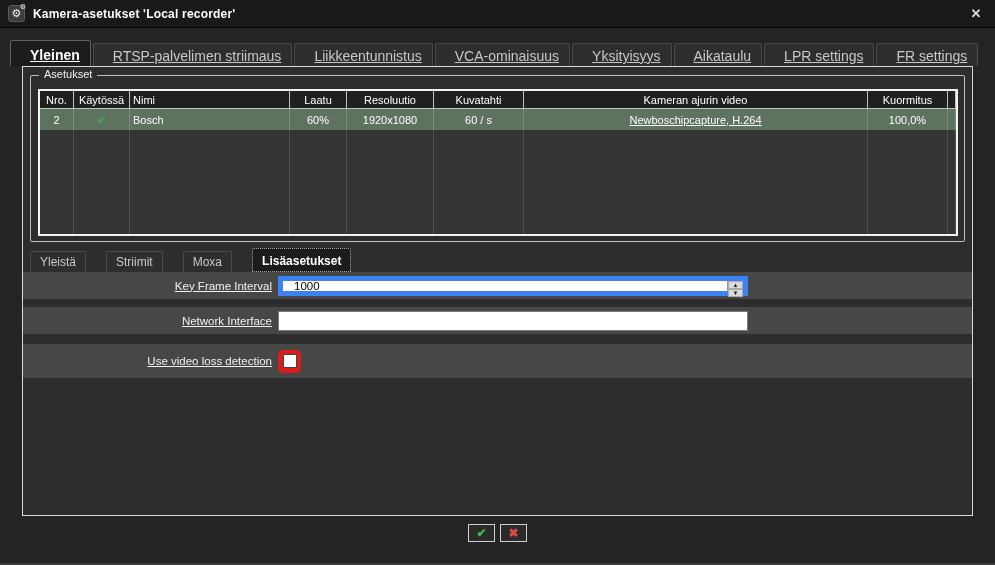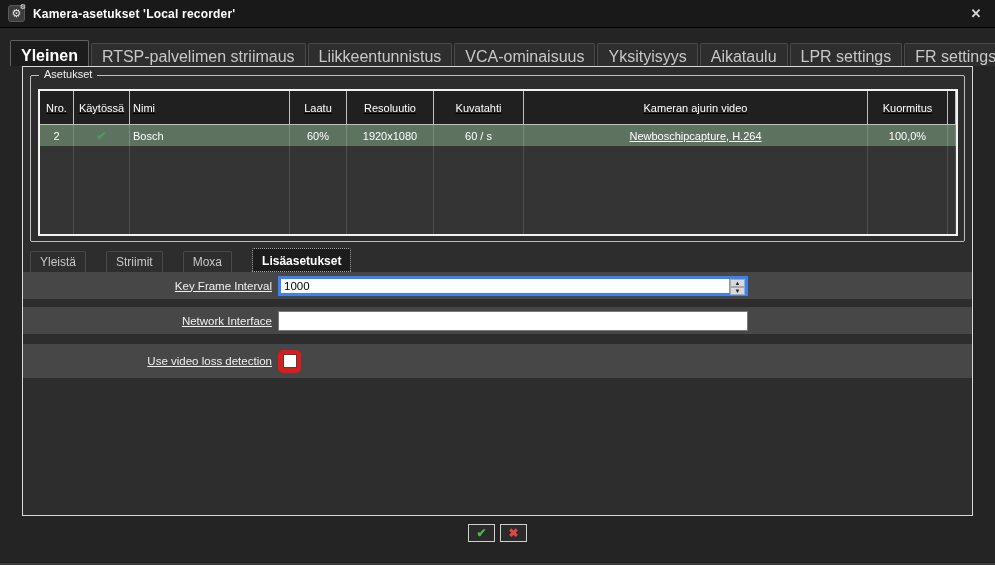--- a/index.html
+++ b/index.html
@@ -27,34 +27,34 @@
   
   .titlebar{position:absolute;left:0;top:0;width:100%;height:28px;background:var(--bg-titlebar);display:flex;align-items:center;padding:0 8px;border-bottom:1px solid #000;}
   .app-icon{width:17px;height:17px;background:#3d3d3d;border:1px solid #5a5a5a;border-radius:3px;display:flex;align-items:center;justify-content:center;position:relative;margin-right:8px;}
   .app-icon .gear-big{color:#e8e8e8;font-size:11px;line-height:1;}
   .app-icon .gear-small{position:absolute;right:-2px;top:-3px;color:#e8e8e8;font-size:7px;line-height:1;}
   .title-text{color:#ffffff;font-size:12px;font-weight:bold;letter-spacing:.2px;}
   .close-btn{margin-left:auto;color:#d8d8d8;font-size:13px;font-weight:bold;width:22px;height:20px;display:flex;align-items:center;justify-content:center;cursor:default;}
 
   
   .tabstrip{position:absolute;left:10px;top:40px;height:26px;display:flex;align-items:flex-end;gap:2px;}
-  .tab{background:var(--bg-tab);border:1px solid var(--border-tab);border-bottom:none;color:var(--text-dim);font-size:16px;padding:4px 10px 5px 10px;height:23px;white-space:nowrap;border-radius:2px 2px 0 0;}
+  .tab{background:var(--bg-tab);border:1px solid var(--border-tab);border-bottom:none;color:var(--text-dim);font-size:14px;padding:4px 10px 5px 19px;height:23px;white-space:nowrap;border-radius:2px 2px 0 0;text-decoration:underline;}
   .tab.active{background:var(--bg-tab-active);color:#fff;font-weight:bold;height:26px;padding-top:6px;border-color:#606060;}
 
   
   .panel{position:absolute;left:22px;top:66px;width:951px;height:450px;background:var(--bg-panel);border:1px solid var(--border-light);}
 
   
   .groupbox{position:absolute;left:7px;top:8px;width:935px;height:167px;border:1px solid #bfbfbf;border-radius:2px;text-align:right;}
   .groupbox-legend{position:absolute;left:8px;top:-8px;background:var(--bg-panel);padding:0 5px;color:var(--text-main);font-size:11px;}
 
   
   .table{position:absolute;left:7px;top:13px;width:920px;height:147px;border:2px solid #f2f2f2;background:var(--bg-table-body);display:flex;flex-direction:column;}
   .t-grid{display:grid;grid-template-columns:34px 56px 160px 57px 87px 90px 344px 80px 1fr;}
-  .t-head{height:34px;text-decoration:underline;}
+  .t-head{height:18px;}
   .t-head .cell{background:var(--bg-table-header);color:#ffffff;font-size:11px;display:flex;align-items:center;justify-content:center;border-right:1px solid #c0c0c0;border-bottom:1px solid #c0c0c0;overflow:hidden;white-space:nowrap;}
   .t-head .cell.left{justify-content:flex-start;padding-left:3px;}
   .t-row{height:21px;}
   .t-row .cell{background:var(--row-selected);color:#ffffff;font-size:11px;display:flex;align-items:center;justify-content:center;border-right:1px solid rgba(255,255,255,0.18);overflow:hidden;white-space:nowrap;}
   .t-row .cell.left{justify-content:flex-start;padding-left:3px;}
   .check{color:var(--check-green);font-weight:bold;font-size:12px;}
   .driver-link{color:#ffffff;text-decoration:underline;cursor:pointer;}
   .t-body{flex:1;}
   .t-body .cell{border-right:1px solid #4f4f4f;background:var(--bg-table-body);}
 
@@ -62,21 +62,21 @@
   .subtabstrip{position:absolute;left:7px;top:181px;height:24px;display:flex;align-items:flex-end;gap:20px;}
   .subtab{background:var(--bg-tab);border:1px solid var(--border-tab);border-bottom:none;color:var(--text-dim);font-size:12px;padding:3px 9px 4px 9px;height:21px;white-space:nowrap;border-radius:2px 2px 0 0;}
   .subtab.active{background:var(--bg-tab-active);color:#fff;font-weight:bold;border:1px dotted #a8a8a8;height:24px;padding-top:5px;}
 
   
   .form-row{position:absolute;left:0;width:949px;height:27px;background:var(--bg-stripe);display:flex;align-items:center;}
   .row-kfi{top:205px;}
   .row-ni{top:240px;}
   .row-vld{top:277px;height:34px;}
   .form-label{width:255px;text-align:right;color:var(--text-main);font-size:11.5px;padding-right:6px;white-space:nowrap;text-decoration:underline;}
-  .spin-field{width:470px;height:20px;background:#ffffff;border:3px solid #3b82f6;display:flex;align-items:stretch;}
+  .spin-field{width:470px;height:20px;background:#ffffff;border:5px solid #3b82f6;display:flex;align-items:stretch;padding-left:8px;}
   .spin-field input{flex:1;border:none;outline:none;background:transparent;font-family:"Liberation Sans",sans-serif;font-size:11.5px;color:#000;padding:0 3px;}
   .spinners{width:16px;display:flex;flex-direction:column;border-left:1px solid #9a9a9a;}
   .spin-btn{flex:1;background:#d9d9d9;border:1px solid #aaa;display:flex;align-items:center;justify-content:center;font-size:6px;color:#222;line-height:1;}
   .text-field{width:470px;height:20px;background:#ffffff;border:1px solid #7a7a7a;}
   .text-field input{width:100%;height:100%;border:none;outline:none;background:transparent;font-family:"Liberation Sans",sans-serif;font-size:11.5px;color:#000;padding:0 3px;}
   .chk-highlight{width:23px;height:23px;background:var(--highlight-red);border-radius:5px;display:flex;align-items:center;justify-content:center;}
   .chk-box{width:14px;height:14px;background:#ffffff;border:1px solid #444;}
 
   
   .btnrow{position:absolute;left:0;top:524px;width:100%;display:flex;justify-content:center;gap:5px;}

